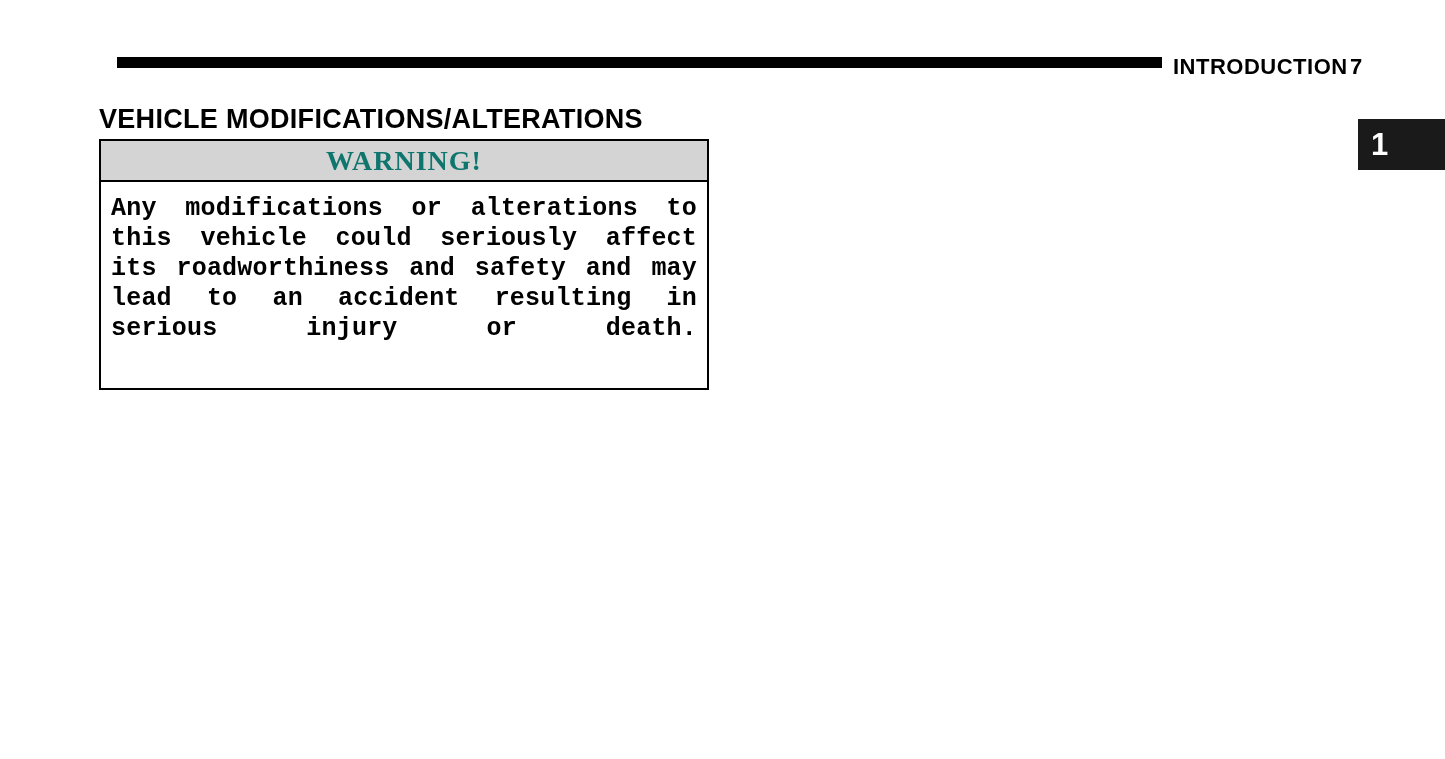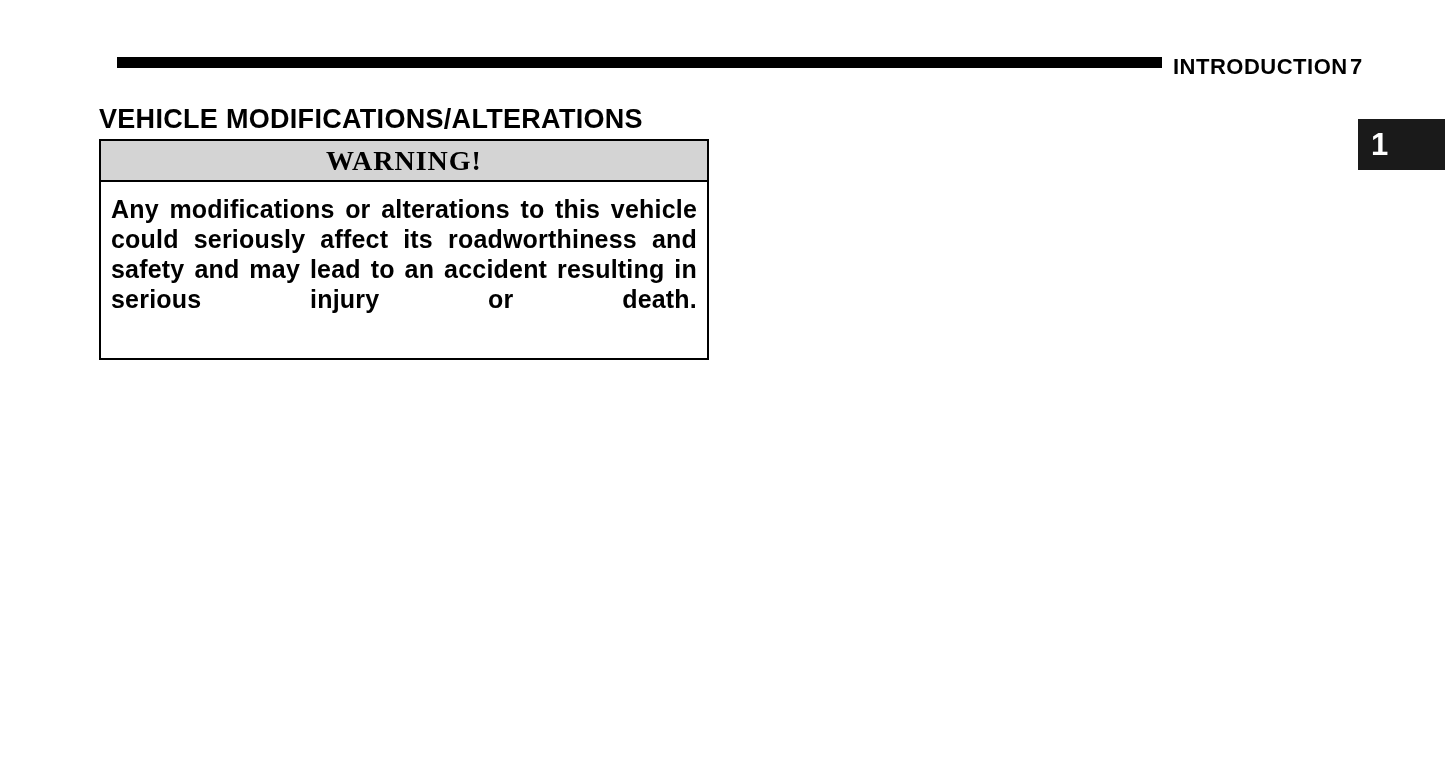--- a/index.html
+++ b/index.html
@@ -104,28 +104,28 @@
     height: 41px;
     display: flex;
     align-items: center;
     justify-content: center;
   }
   .warning-title {
     font-family: "Liberation Serif", serif;
     font-size: 28px;
     font-weight: bold;
     letter-spacing: 1px;
-    color: #000000;
+    color: #0f766e;
     line-height: 1;
   }
   .warning-body {
     padding: 12px 10px 14px 10px;
   }
   .warning-text {
-    font-family: Liberation Sans, sans-serif;
+    font-family: Liberation Mono, monospace;
     font-size: 25px;
     font-weight: bold;
     line-height: 30px;
     color: #000000;
     text-align: justify;
     text-justify: inter-word;
     margin: 0;
     letter-spacing: 0.2px;
   }
   

